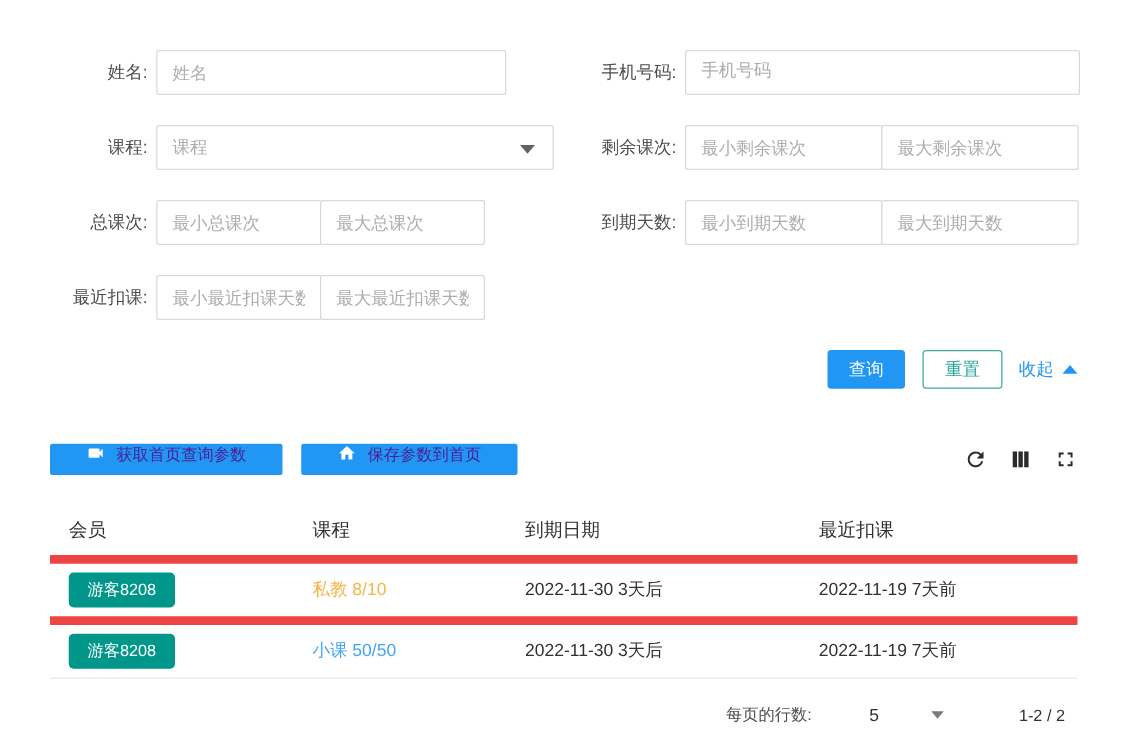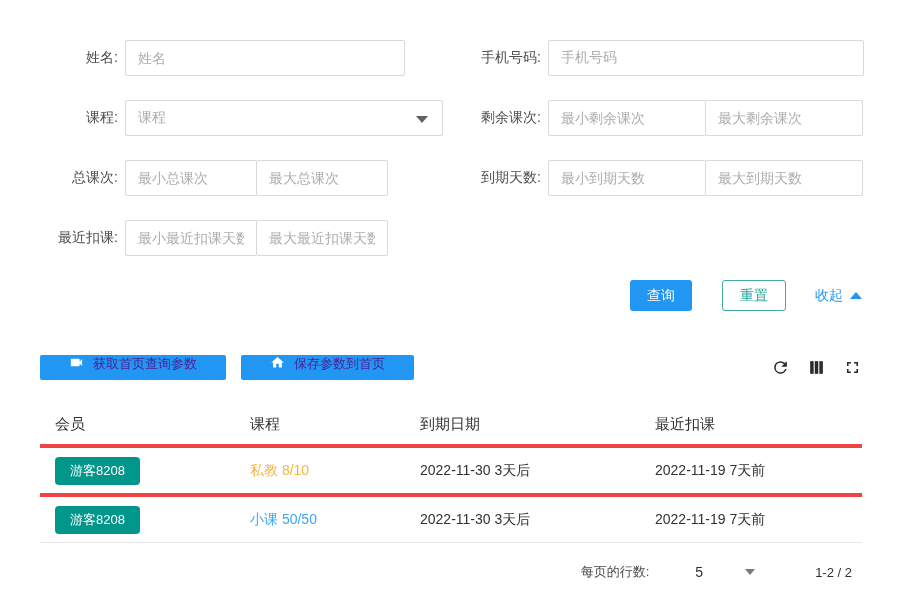--- a/index.html
+++ b/index.html
@@ -35,21 +35,21 @@
     cursor: pointer; background: #fff;
   }
   .select-placeholder { font-size: 14px; color: #adadad; }
   .caret-down {
     position: absolute; right: 14px; top: 15px; width: 0; height: 0;
     border-left: 6px solid transparent; border-right: 6px solid transparent;
     border-top: 7px solid #5f6368;
   }
 
   
-  .query-row { display: flex; justify-content: flex-end; align-items: center; padding-right: 40px; margin-top: 2px; gap: 16px; }
+  .query-row { display: flex; justify-content: flex-end; align-items: center; padding-right: 40px; margin-top: 2px; }
   .btn-primary {
     background: #2196f3; color: #fff; border: none; border-radius: 3px;
     height: 31px; padding: 0 17px; font-size: 14px; cursor: pointer;
     font-family: inherit;
   }
   .btn-reset {
     background: #fff; color: #26a69a; border: 1px solid #3eab9d; border-radius: 3px;
     height: 31px; padding: 0 17px; font-size: 14px; cursor: pointer; margin-left: 14px;
     font-family: inherit;
   }
@@ -73,21 +73,21 @@
   .btn-action svg { margin-right: 9px; }
   .toolbar-right { display: flex; align-items: center; }
   .tool-icon { margin-left: 17px; cursor: pointer; display: flex; align-items: center; }
 
   
   .table { margin: 24px 40px 0 40px; }
   .t-row { display: grid; grid-template-columns: 195px 170px 235px 1fr; align-items: center; }
   .t-head { height: 40px; }
   .t-head .t-cell { font-size: 15px; color: #303133; }
   .t-cell { padding-left: 15px; font-size: 14px; }
-  .t-body-row { height: 49px; border-top: 4px solid #ef4444; }
+  .t-body-row { height: 49px; border-top: 7px solid #ef4444; }
   .table-bottom { border-bottom: 1px solid #e7e7e7; }
   .member-badge {
     display: inline-block; background: #00968a; color: #fff; font-size: 13px;
     padding: 5px 15px; border-radius: 4px; cursor: pointer; border: none;
     font-family: inherit;
   }
   .course-orange { color: #f5b544; }
   .course-blue { color: #42a5f5; }
 
   

